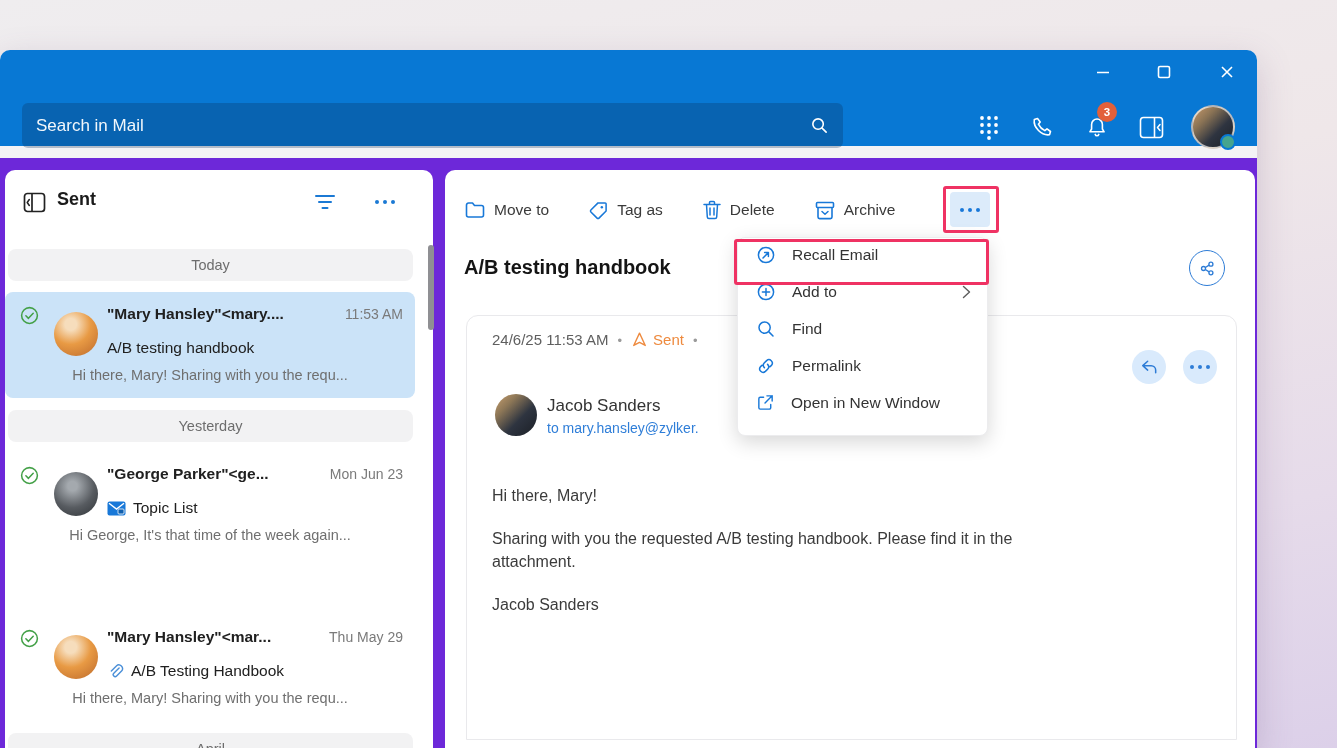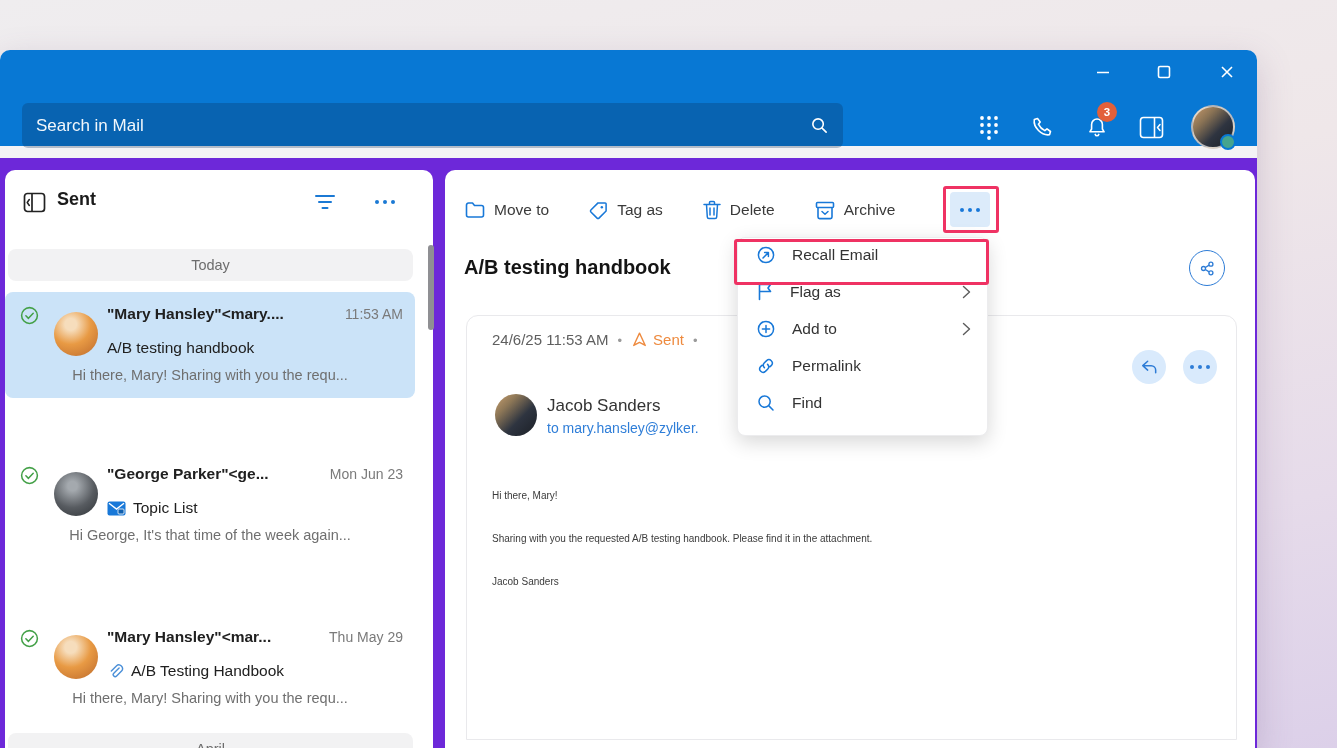--- a/index.html
+++ b/index.html
@@ -60,21 +60,21 @@
         border:1px solid #e9e9ec;border-radius:12px 12px 0 0}
   .meta{position:absolute;left:25px;top:15px;display:flex;align-items:center;gap:9px;font-size:15px;color:#5f5f5f}
   .meta .sent-badge{display:flex;align-items:center;gap:5px;color:#ee8a3e;font-size:15px}
   .sep::before{content:"\2022";color:#9a9a9a;font-size:13px}
   .circ-btn{position:absolute;top:34px;width:34px;height:34px;border-radius:50%;background:#d9eafc;color:#2e7cd6;
             display:flex;align-items:center;justify-content:center;cursor:pointer}
   .s-av{position:absolute;left:28px;top:78px;width:42px;height:42px;border-radius:50%;
         background:linear-gradient(135deg,#c9a06f 0%,#8d7757 28%,#2e3440 60%,#1b1f25 100%)}
   .s-name{position:absolute;left:80px;top:80px;font-size:17px;color:#333}
   .s-to{position:absolute;left:80px;top:104px;font-size:14px;color:#2f7ed8;cursor:pointer}
-  .body-txt{position:absolute;left:25px;top:168px;width:560px;font-size:10px;color:#3b3b3b;line-height:23px}
+  .body-txt{position:absolute;left:25px;top:168px;width:560px;font-size:16px;color:#3b3b3b;line-height:23px}
   .body-txt p{margin-bottom:20px}
   .body-txt p.tight{margin-bottom:0}
   
   .menu{position:absolute;left:737px;top:79px;width:251px;background:#fff;border:1px solid #ececee;border-radius:8px;
         box-shadow:0 6px 20px rgba(0,0,0,.16);padding:6px 0;z-index:50}
   .menu-item{height:37px;display:flex;align-items:center;padding:0 16px 16px 18px;gap:16px;font-size:15.5px;color:#333;cursor:pointer}
   .menu-item svg{color:#1878d8;flex:0 0 auto}
   .menu-item .lbl{flex:1}
   .menu-item .chev{color:#5c5c5c}
   .rb{position:absolute;border:3px solid #ef3263;border-radius:3px;z-index:60;pointer-events:none}
@@ -196,20 +196,21 @@
         <div class="row1">
           <span class="m-name">"Mary Hansley"&lt;mary....</span>
           <span class="m-time">11:53 AM</span>
         </div>
         <div class="row2">
           <span>A/B testing handbook</span>
         </div>
         <div class="prev">Hi there, Mary! Sharing with you the requ...</div>
       </div>
 
+      <div class="pill" style="top:240px">Yesterday</div>
 
       <div class="mail-item" style="top:282px">
         <span class="chk">
           <svg width="19" height="19" viewBox="0 0 20 20">
               <circle cx="10" cy="10" r="8.3" stroke="#43a047" stroke-width="1.6" fill="none"></circle>
               <path d="M6.2 10.3 L8.9 13 L13.9 7.6" stroke="#43a047" stroke-width="1.6" fill="none" stroke-linecap="round" stroke-linejoin="round"></path>
             </svg>
         </span>
         <span class="l-av av-george"></span>
         <div class="row1">
@@ -349,50 +350,47 @@
 
     <div class="menu">
       <div class="menu-item">
         <svg width="20" height="20" viewBox="0 0 20 20">
             <circle cx="10" cy="10" r="7.6" stroke="currentColor" stroke-width="1.5" fill="none"></circle>
             <path d="M7 13 L12.4 7.6 M12.4 7.6 H8.6 M12.4 7.6 V11.4" stroke="currentColor" stroke-width="1.5" fill="none" stroke-linecap="round"></path>
           </svg>
         <span class="lbl">Recall Email</span>
       </div>
       <div class="menu-item">
-        <svg width="18" height="19" viewBox="0 0 18 19">
-            <path d="M3.5 17.5 V1.8 M3.5 2.5 H14.5 L12 6 L14.5 9.5 H3.5" stroke="currentColor" stroke-width="1.6" fill="none" stroke-linecap="round" stroke-linejoin="round"></path>
-          </svg>
-        <span class="lbl">Flag as</span>
-        <svg class="chev" width="9" height="14" viewBox="0 0 9 14">
-            <path d="M1.5 1.5 L7.5 7 L1.5 12.5" stroke="currentColor" stroke-width="1.4" fill="none" stroke-linecap="round" stroke-linejoin="round"></path>
-          </svg>
-      </div>
-      <div class="menu-item">
         <svg width="20" height="20" viewBox="0 0 20 20">
             <circle cx="10" cy="10" r="7.6" stroke="currentColor" stroke-width="1.5" fill="none"></circle>
             <path d="M10 6.4 V13.6 M6.4 10 H13.6" stroke="currentColor" stroke-width="1.5" stroke-linecap="round"></path>
           </svg>
         <span class="lbl">Add to</span>
         <svg class="chev" width="9" height="14" viewBox="0 0 9 14">
             <path d="M1.5 1.5 L7.5 7 L1.5 12.5" stroke="currentColor" stroke-width="1.4" fill="none" stroke-linecap="round" stroke-linejoin="round"></path>
           </svg>
       </div>
       <div class="menu-item">
         <svg width="20" height="20" viewBox="0 0 20 20">
-            <path d="M8.4 11.6 a3.4 3.4 0 0 1 0-4.8 L10.6 4.6 a3.4 3.4 0 0 1 4.8 4.8 L14 10.8 M11.6 8.4 a3.4 3.4 0 0 1 0 4.8 L9.4 15.4 a3.4 3.4 0 0 1 -4.8-4.8 L6 9.2" stroke="currentColor" stroke-width="1.5" fill="none" stroke-linecap="round"></path>
-          </svg>
-        <span class="lbl">Permalink</span>
-      </div>
-      <div class="menu-item">
-        <svg width="20" height="20" viewBox="0 0 20 20">
             <circle cx="8.6" cy="8.6" r="5.6" stroke="currentColor" stroke-width="1.5" fill="none"></circle>
             <path d="M12.9 12.9 L17 17" stroke="currentColor" stroke-width="1.5" stroke-linecap="round"></path>
           </svg>
         <span class="lbl">Find</span>
       </div>
+      <div class="menu-item">
+        <svg width="20" height="20" viewBox="0 0 20 20">
+            <path d="M8.4 11.6 a3.4 3.4 0 0 1 0-4.8 L10.6 4.6 a3.4 3.4 0 0 1 4.8 4.8 L14 10.8 M11.6 8.4 a3.4 3.4 0 0 1 0 4.8 L9.4 15.4 a3.4 3.4 0 0 1 -4.8-4.8 L6 9.2" stroke="currentColor" stroke-width="1.5" fill="none" stroke-linecap="round"></path>
+          </svg>
+        <span class="lbl">Permalink</span>
+      </div>
+      <div class="menu-item">
+        <svg width="19" height="19" viewBox="0 0 20 20">
+            <path d="M8 4.5 H4.5 a1.5 1.5 0 0 0 -1.5 1.5 V15.5 a1.5 1.5 0 0 0 1.5 1.5 H14 a1.5 1.5 0 0 0 1.5 -1.5 V12 M11.5 3 H17 V8.5 M17 3 L9.5 10.5" stroke="currentColor" stroke-width="1.5" fill="none" stroke-linecap="round" stroke-linejoin="round"></path>
+          </svg>
+        <span class="lbl">Open in New Window</span>
+      </div>
     </div>
 
     <div class="rb rb-more"></div>
     <div class="rb rb-recall"></div>
 
   </div>
 </div>
 
 </body></html>

